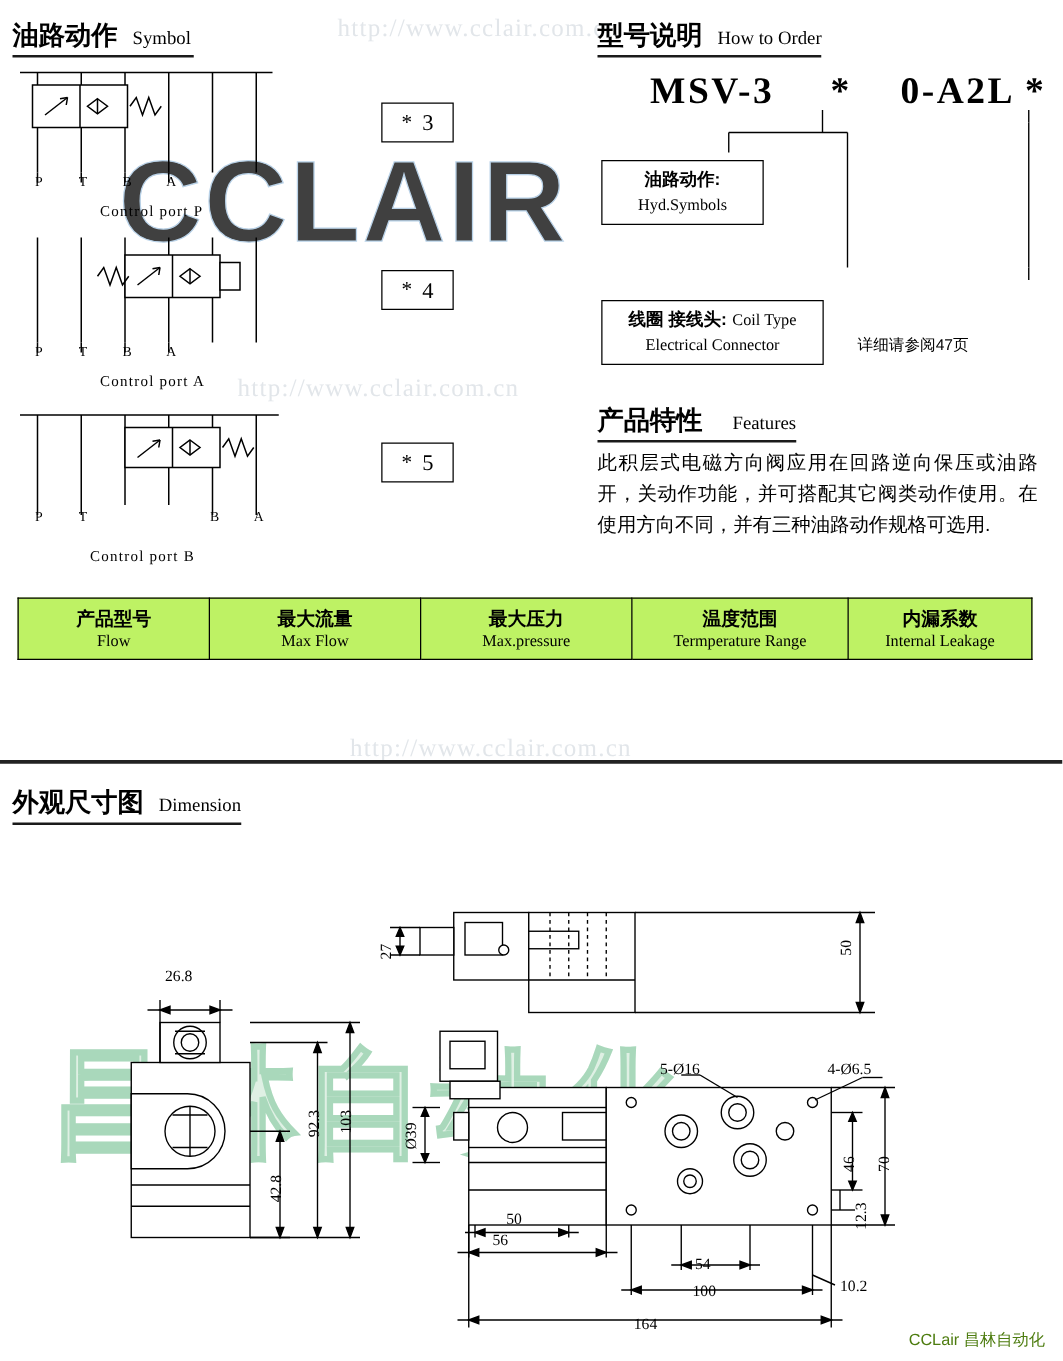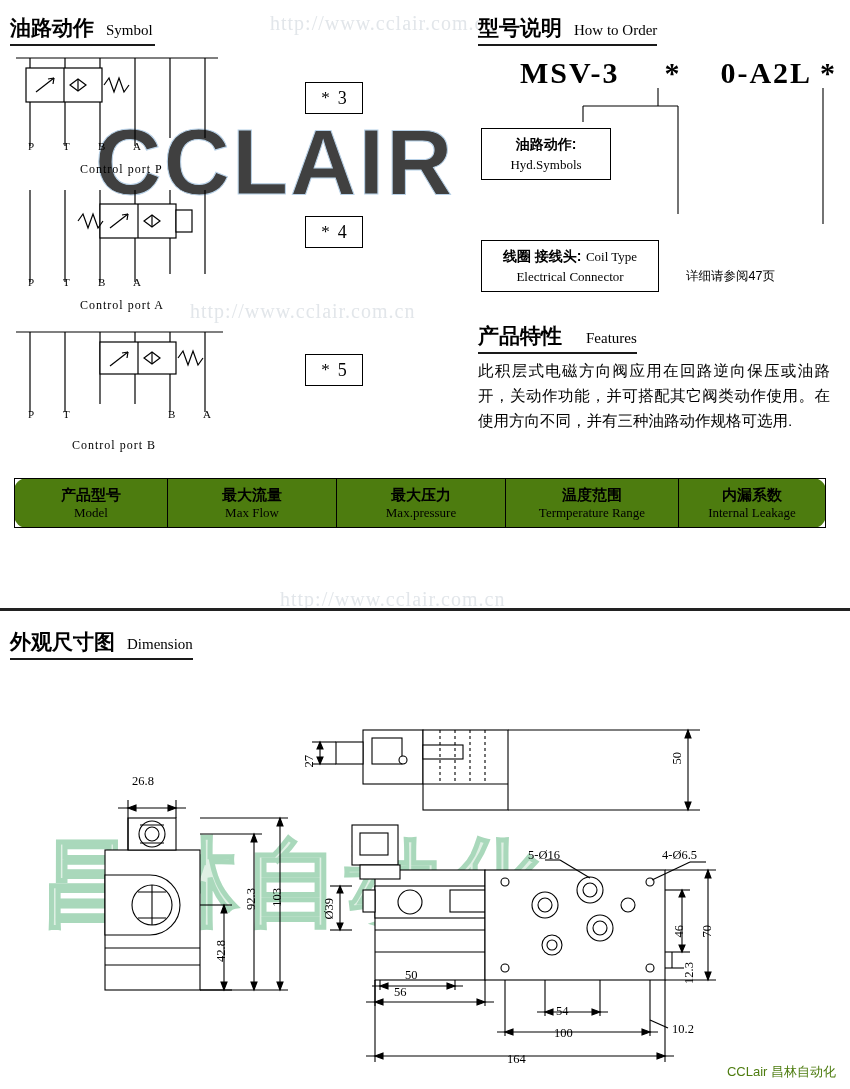--- a/index.html
+++ b/index.html
@@ -48,21 +48,21 @@
   .obox .cn{font-size:14px;font-weight:bold;}
   .obox .en{font-family:"Liberation Serif",serif;font-size:13px;font-weight:normal;}
   .note{font-family:"Liberation Sans",sans-serif;font-size:12.5px;}
   
   .feat-body{
     font-family:"Liberation Sans",sans-serif;font-size:15.5px;line-height:1.62;
     width:352px;text-align:justify;
   }
   
   table.spec{
-    border-collapse:collapse;width:812px;background:#4d7c0f;border-radius:13px;
+    border-collapse:collapse;width:812px;background:#bef264;
   }
   table.spec td{
     border:1px solid #000;text-align:center;vertical-align:middle;
   }
   table.spec tr.head td{height:46px;}
   table.spec tr.body td{height:48px;}
   .t-cn{font-family:"Liberation Sans",sans-serif;font-size:15px;font-weight:bold;display:block;}
   .t-en{font-family:"Liberation Serif",serif;font-size:13px;display:block;}
   .t-v{font-family:"Liberation Serif",serif;font-size:14px;display:block;line-height:1.3;}
   
@@ -262,21 +262,21 @@
   </span>
 </div>
 <div class="abs feat-body" style="left:478px;top:358px;">此积层式电磁方向阀应用在回路逆向保压或油路开，关动作功能，并可搭配其它阀类动作使用。在使用方向不同，并有三种油路动作规格可选用.</div>
 
 <div class="abs" style="left:14px;top:478px;">
   <table class="spec">
     <tbody>
         <tr class="head">
       <td style="width:150px;">
         <span class="t-cn">产品型号</span>
-        <span class="t-en">Model</span>
+        <span class="t-en">Flow</span>
       </td>
       <td style="width:166px;">
         <span class="t-cn">最大流量</span>
         <span class="t-en">Max Flow</span>
       </td>
       <td style="width:166px;">
         <span class="t-cn">最大压力</span>
         <span class="t-en">Max.pressure</span>
       </td>
       <td style="width:170px;">

